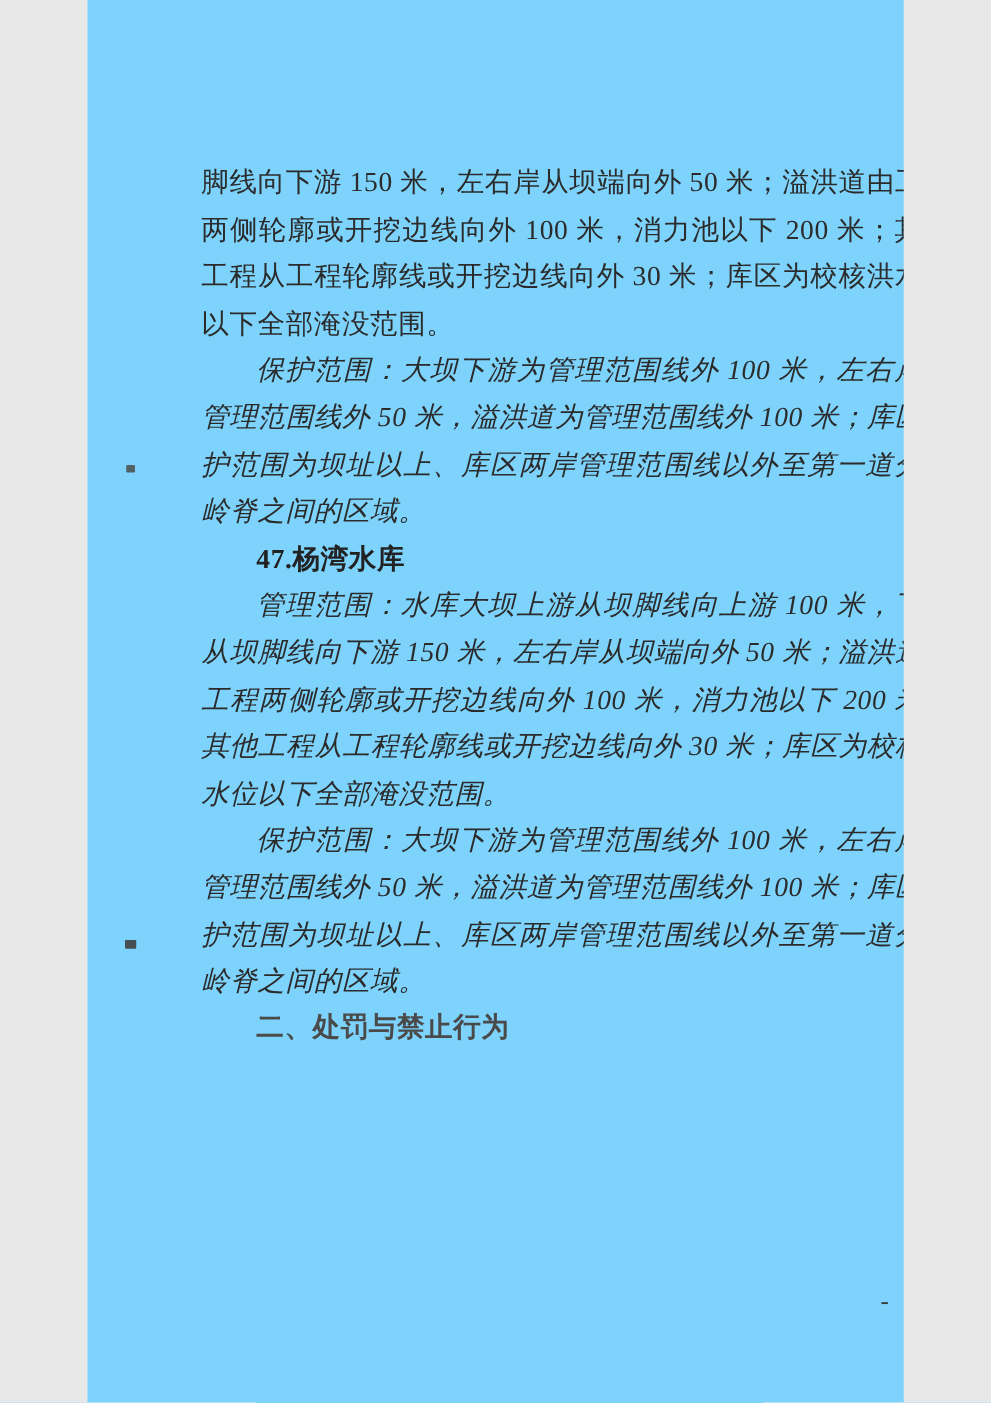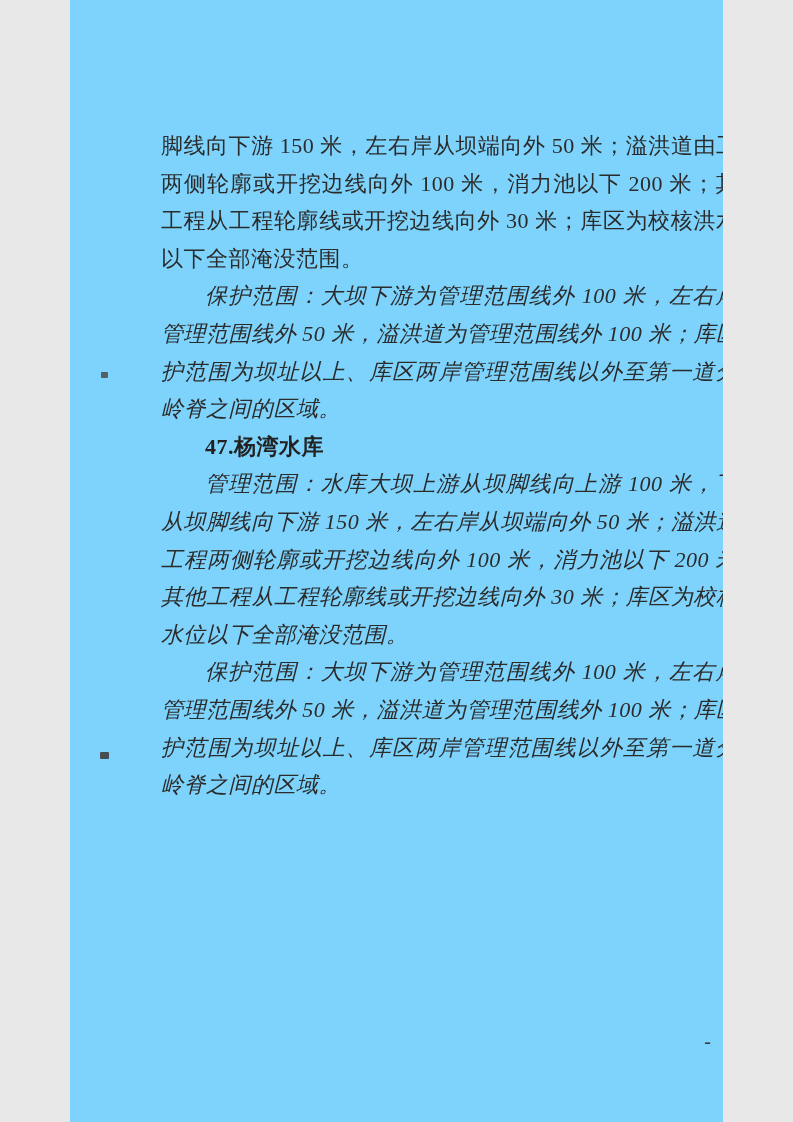--- a/index.html
+++ b/index.html
@@ -93,18 +93,19 @@
     <p class="body-para">脚线向下游 150 米，左右岸从坝端向外 50 米；溢洪道由工程两侧轮廓或开挖边线向外 100 米，消力池以下 200 米；其他工程从工程轮廓线或开挖边线向外 30 米；库区为校核洪水位以下全部淹没范围。</p>
 
     <p class="body-para indented">保护范围：大坝下游为管理范围线外 100 米，左右岸为管理范围线外 50 米，溢洪道为管理范围线外 100 米；库区保护范围为坝址以上、库区两岸管理范围线以外至第一道分水岭脊之间的区域。</p>
 
     <p class="heading-numbered">47.杨湾水库</p>
 
     <p class="body-para indented">管理范围：水库大坝上游从坝脚线向上游 100 米，下游从坝脚线向下游 150 米，左右岸从坝端向外 50 米；溢洪道由工程两侧轮廓或开挖边线向外 100 米，消力池以下 200 米；其他工程从工程轮廓线或开挖边线向外 30 米；库区为校核洪水位以下全部淹没范围。</p>
 
     <p class="body-para indented">保护范围：大坝下游为管理范围线外 100 米，左右岸为管理范围线外 50 米，溢洪道为管理范围线外 100 米；库区保护范围为坝址以上、库区两岸管理范围线以外至第一道分水岭脊之间的区域。</p>
 
+    <p class="heading-section">二、处罚与禁止行为</p>
 
   </div>
 
   <div class="page-number">- 29 -</div>
 
 </div>
 
 </body></html>

